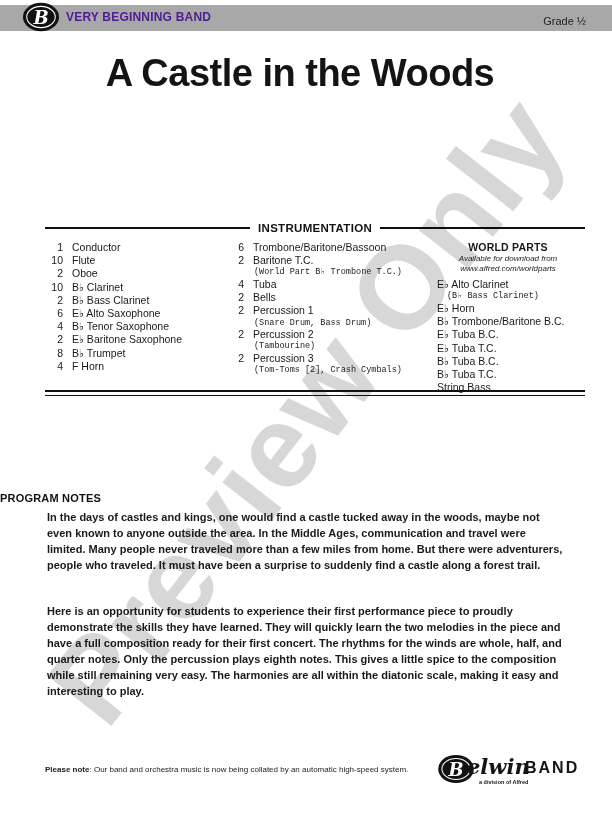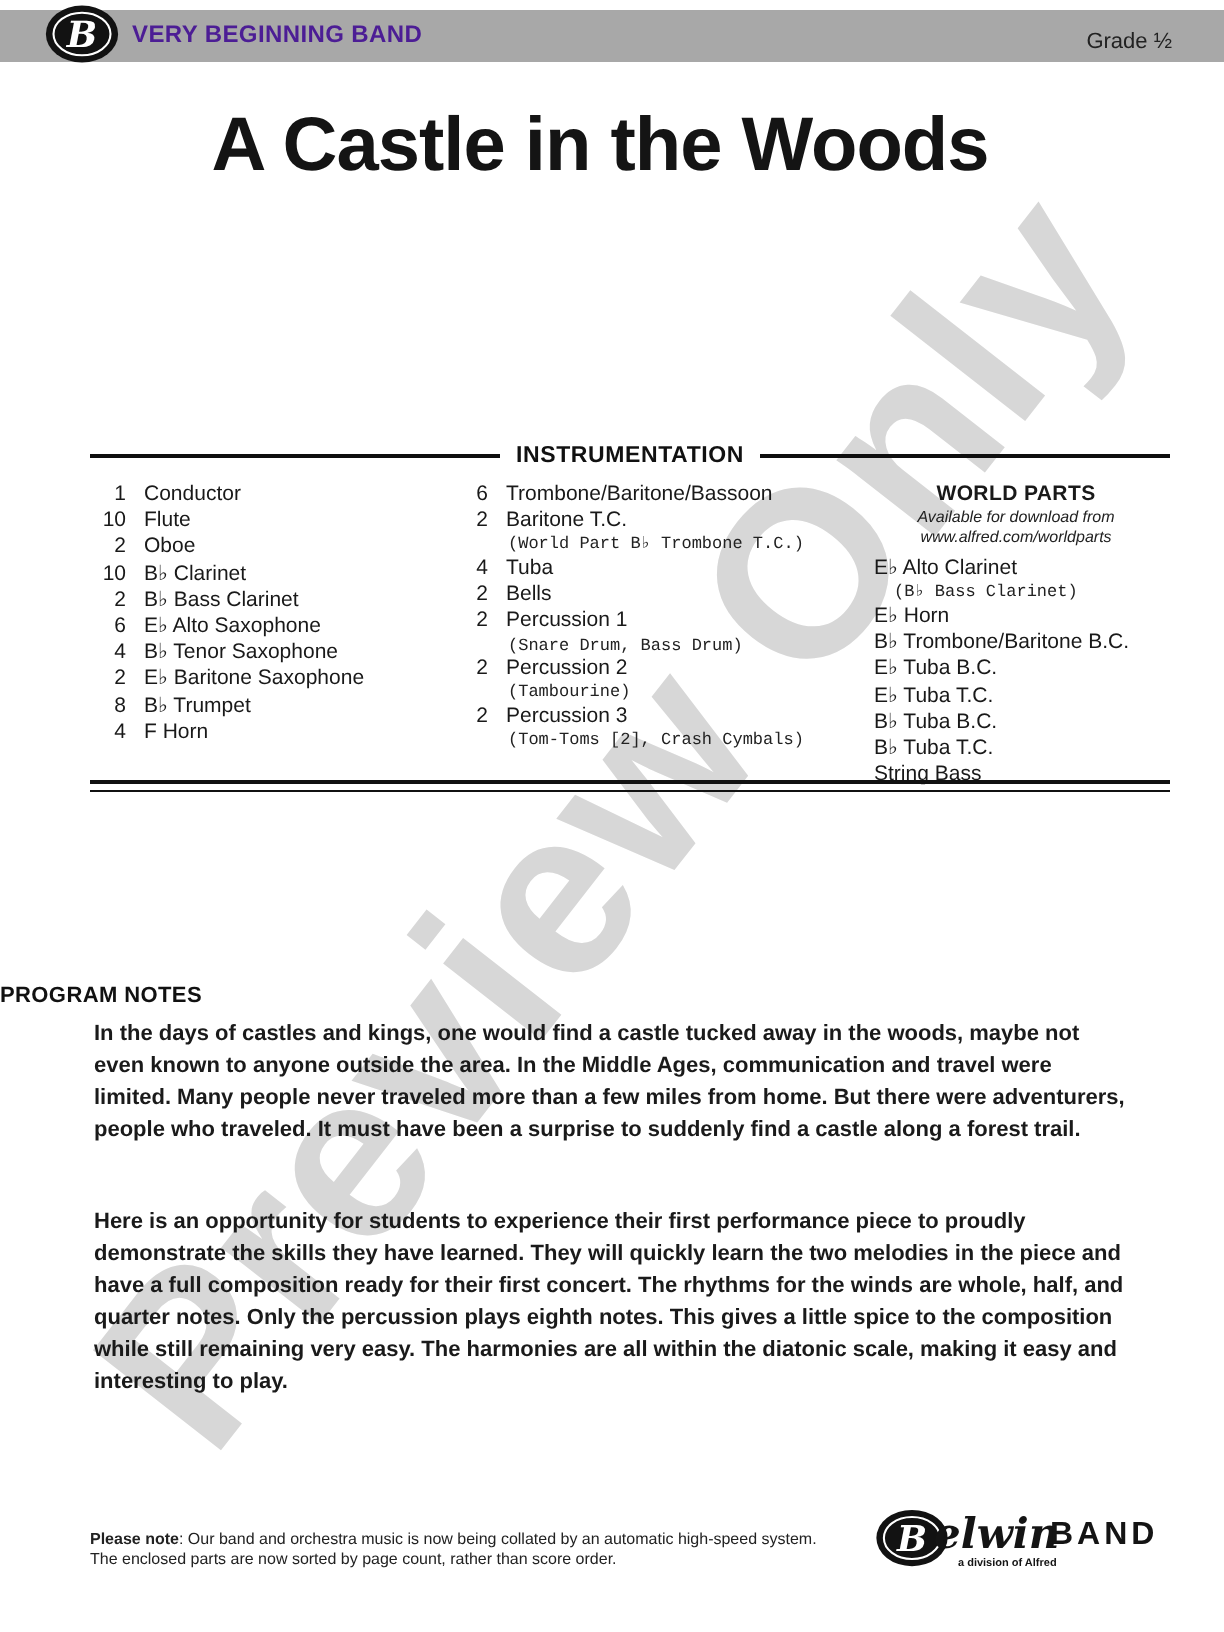--- a/index.html
+++ b/index.html
@@ -268,21 +268,20 @@
 
     <div class="bottom-rule"></div>
 
     <div class="sec-head ph">PROGRAM NOTES</div>
     <div class="sec-body pb">In the days of castles and kings, one would find a castle tucked away in the woods, maybe not even known to anyone outside the area. In the Middle Ages, communication and travel were limited. Many people never traveled more than a few miles from home. But there were adventurers, people who traveled. It must have been a surprise to suddenly find a castle along a forest trail.</div>
 
     <div class="sec-body cb">Here is an opportunity for students to experience their first performance piece to proudly demonstrate the skills they have learned. They will quickly learn the two melodies in the piece and have a full composition ready for their first concert. The rhythms for the winds are whole, half, and quarter notes. Only the percussion plays eighth notes. This gives a little spice to the composition while still remaining very easy. The harmonies are all within the diatonic scale, making it easy and interesting to play.</div>
 
     <div class="foot-note">
       <div><b>Please note</b><span>: Our band and orchestra music is now being collated by an automatic high-speed system.</span></div>
-      <div>The enclosed parts are now sorted by page count, rather than score order.</div>
     </div>
 
     <div class="publisher">
       <svg class="logo" viewBox="0 0 40 32">
         <ellipse cx="20" cy="16" rx="19" ry="15" fill="#121212"></ellipse>
         <ellipse cx="20" cy="16" rx="15" ry="11.2" fill="none" stroke="#ffffff" stroke-width="1.1"></ellipse>
         <text x="20" y="23" text-anchor="middle" font-family="DejaVu Serif, serif" font-style="italic" font-weight="bold" font-size="19" fill="#ffffff">B</text>
       </svg>
       <span class="pub-script">elwin</span>
       <span class="pub-suffix">BAND</span>

